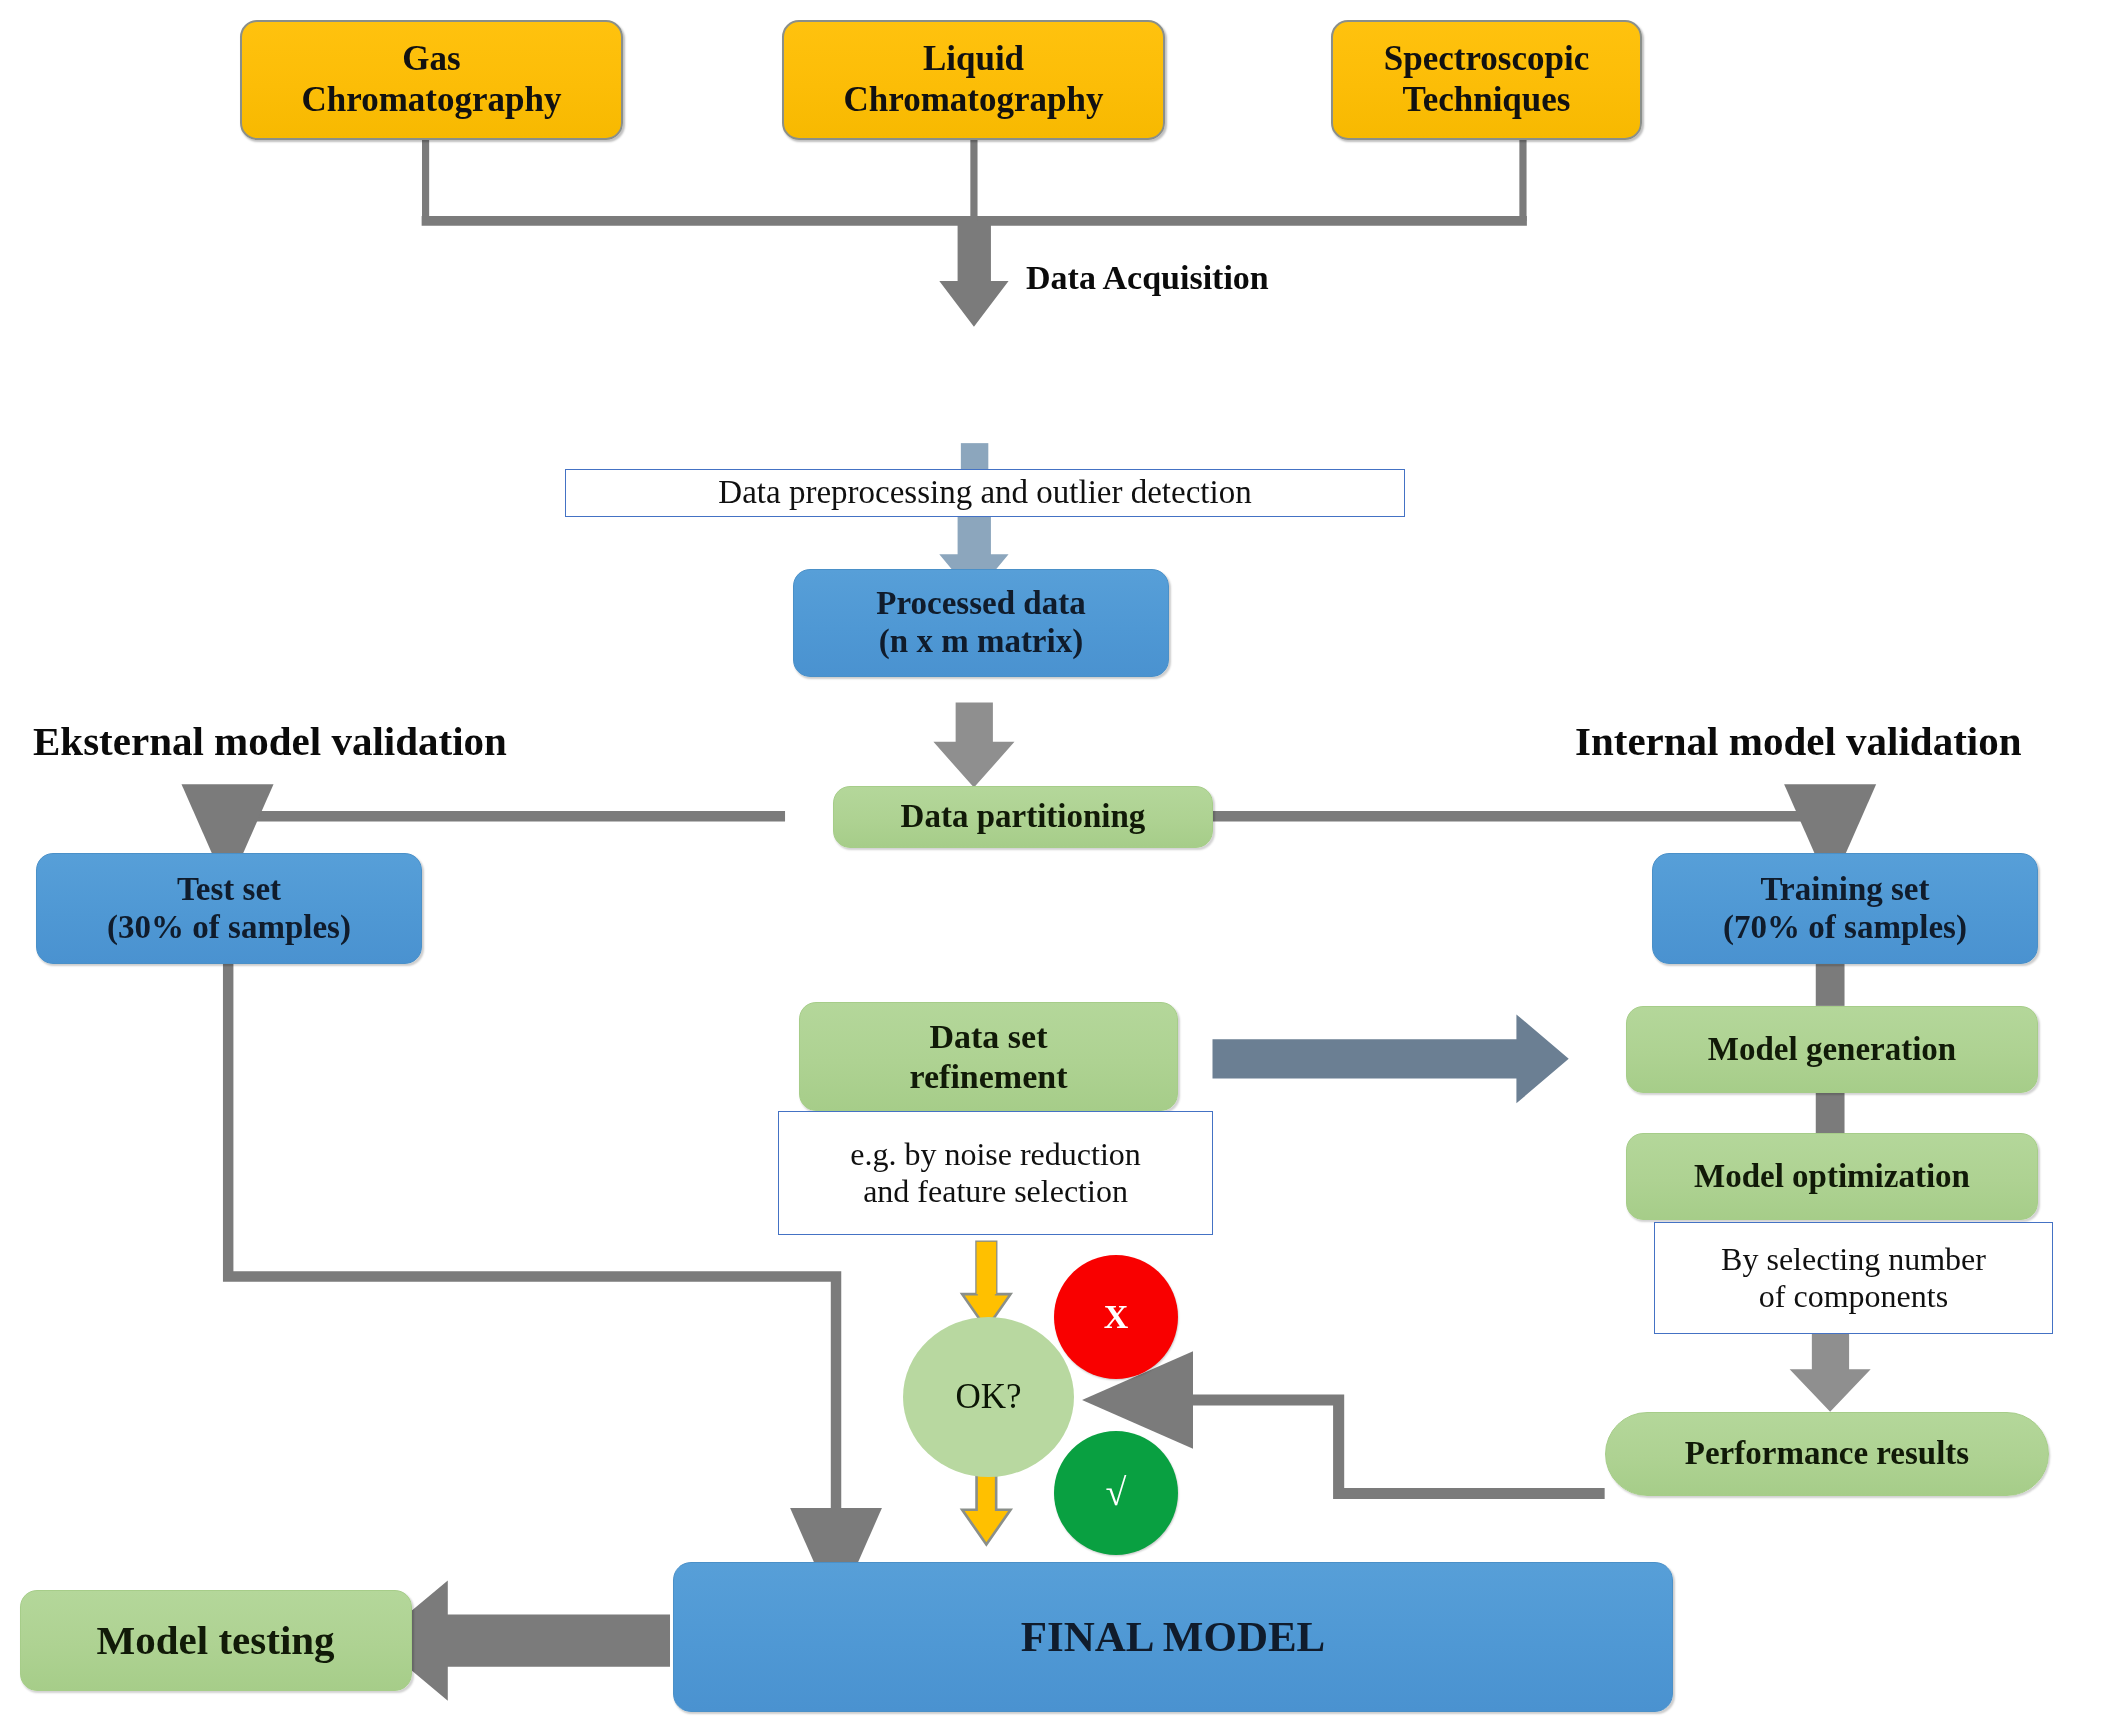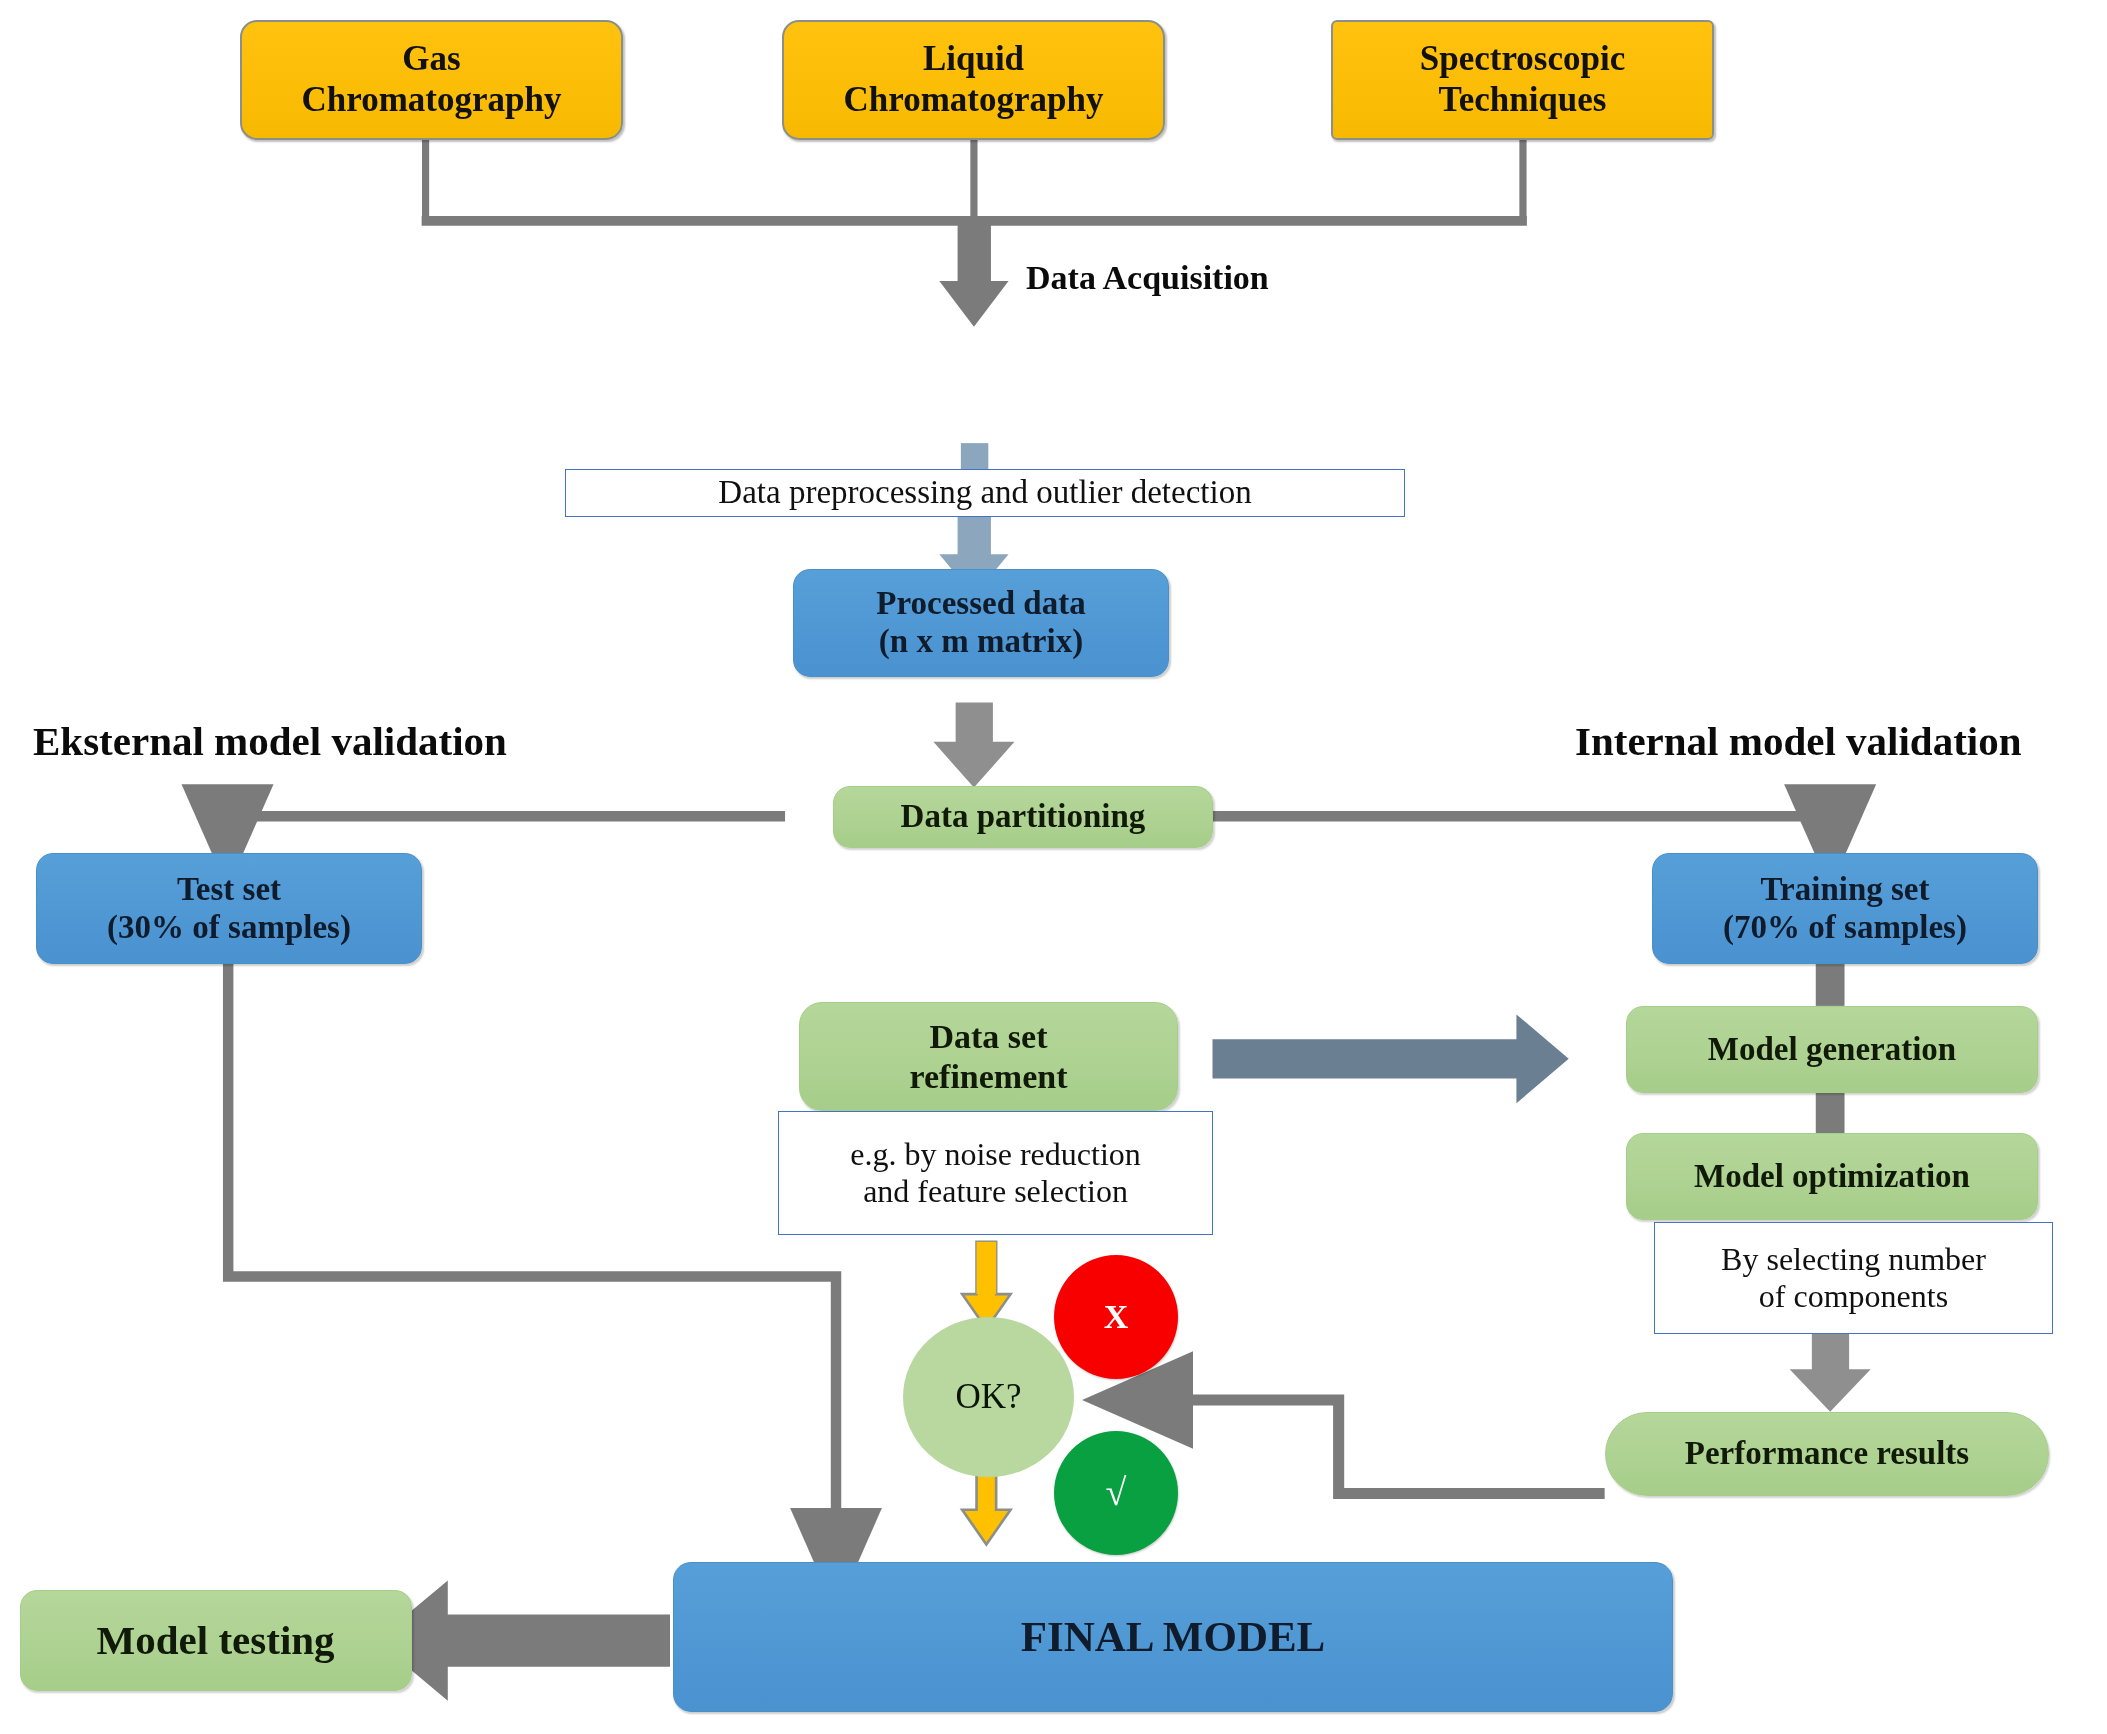--- a/index.html
+++ b/index.html
@@ -162,21 +162,21 @@
     </span>
   </div>
 
   <div class="node yellow" style="left:782px;top:19.6px;width:383px;height:120px;font-size:35px;">
     <span>
       <span>Liquid</span><br>
       <span>Chromatography</span>
     </span>
   </div>
 
-  <div class="node yellow" style="left:1331px;top:19.6px;width:383px;height:120px;font-size:35px;border-radius:6px;">
+  <div class="node yellow" style="left:1331px;top:19.6px;width:311px;height:120px;font-size:35px;">
     <span>
       <span>Spectroscopic</span><br>
       <span>Techniques</span>
     </span>
   </div>
 
   <div class="node plain" style="left:1026px;top:242px;width:340px;height:46px;font-size:34px;justify-content:flex-start;margin-top:13px;">
     <span>Data Acquisition</span>
   </div>
 
@@ -211,21 +211,21 @@
     </span>
   </div>
 
   <div class="node blue" style="left:1652px;top:853px;width:386px;height:111px;font-size:33px;">
     <span>
       <span>Training set</span><br>
       <span>(70% of samples)</span>
     </span>
   </div>
 
-  <div class="node green" style="left:799px;top:1002px;width:379px;height:109px;font-size:34px;border-radius:23px;">
+  <div class="node green" style="left:799px;top:1002px;width:379px;height:109px;font-size:34px;">
     <span>
       <span>Data set</span><br>
       <span>refinement</span>
     </span>
   </div>
 
   <div class="node whitebox" style="left:778px;top:1111px;width:435px;height:124px;font-size:32px;">
     <span>
       <span>e.g. by noise reduction</span><br>
       <span>and feature selection</span>

